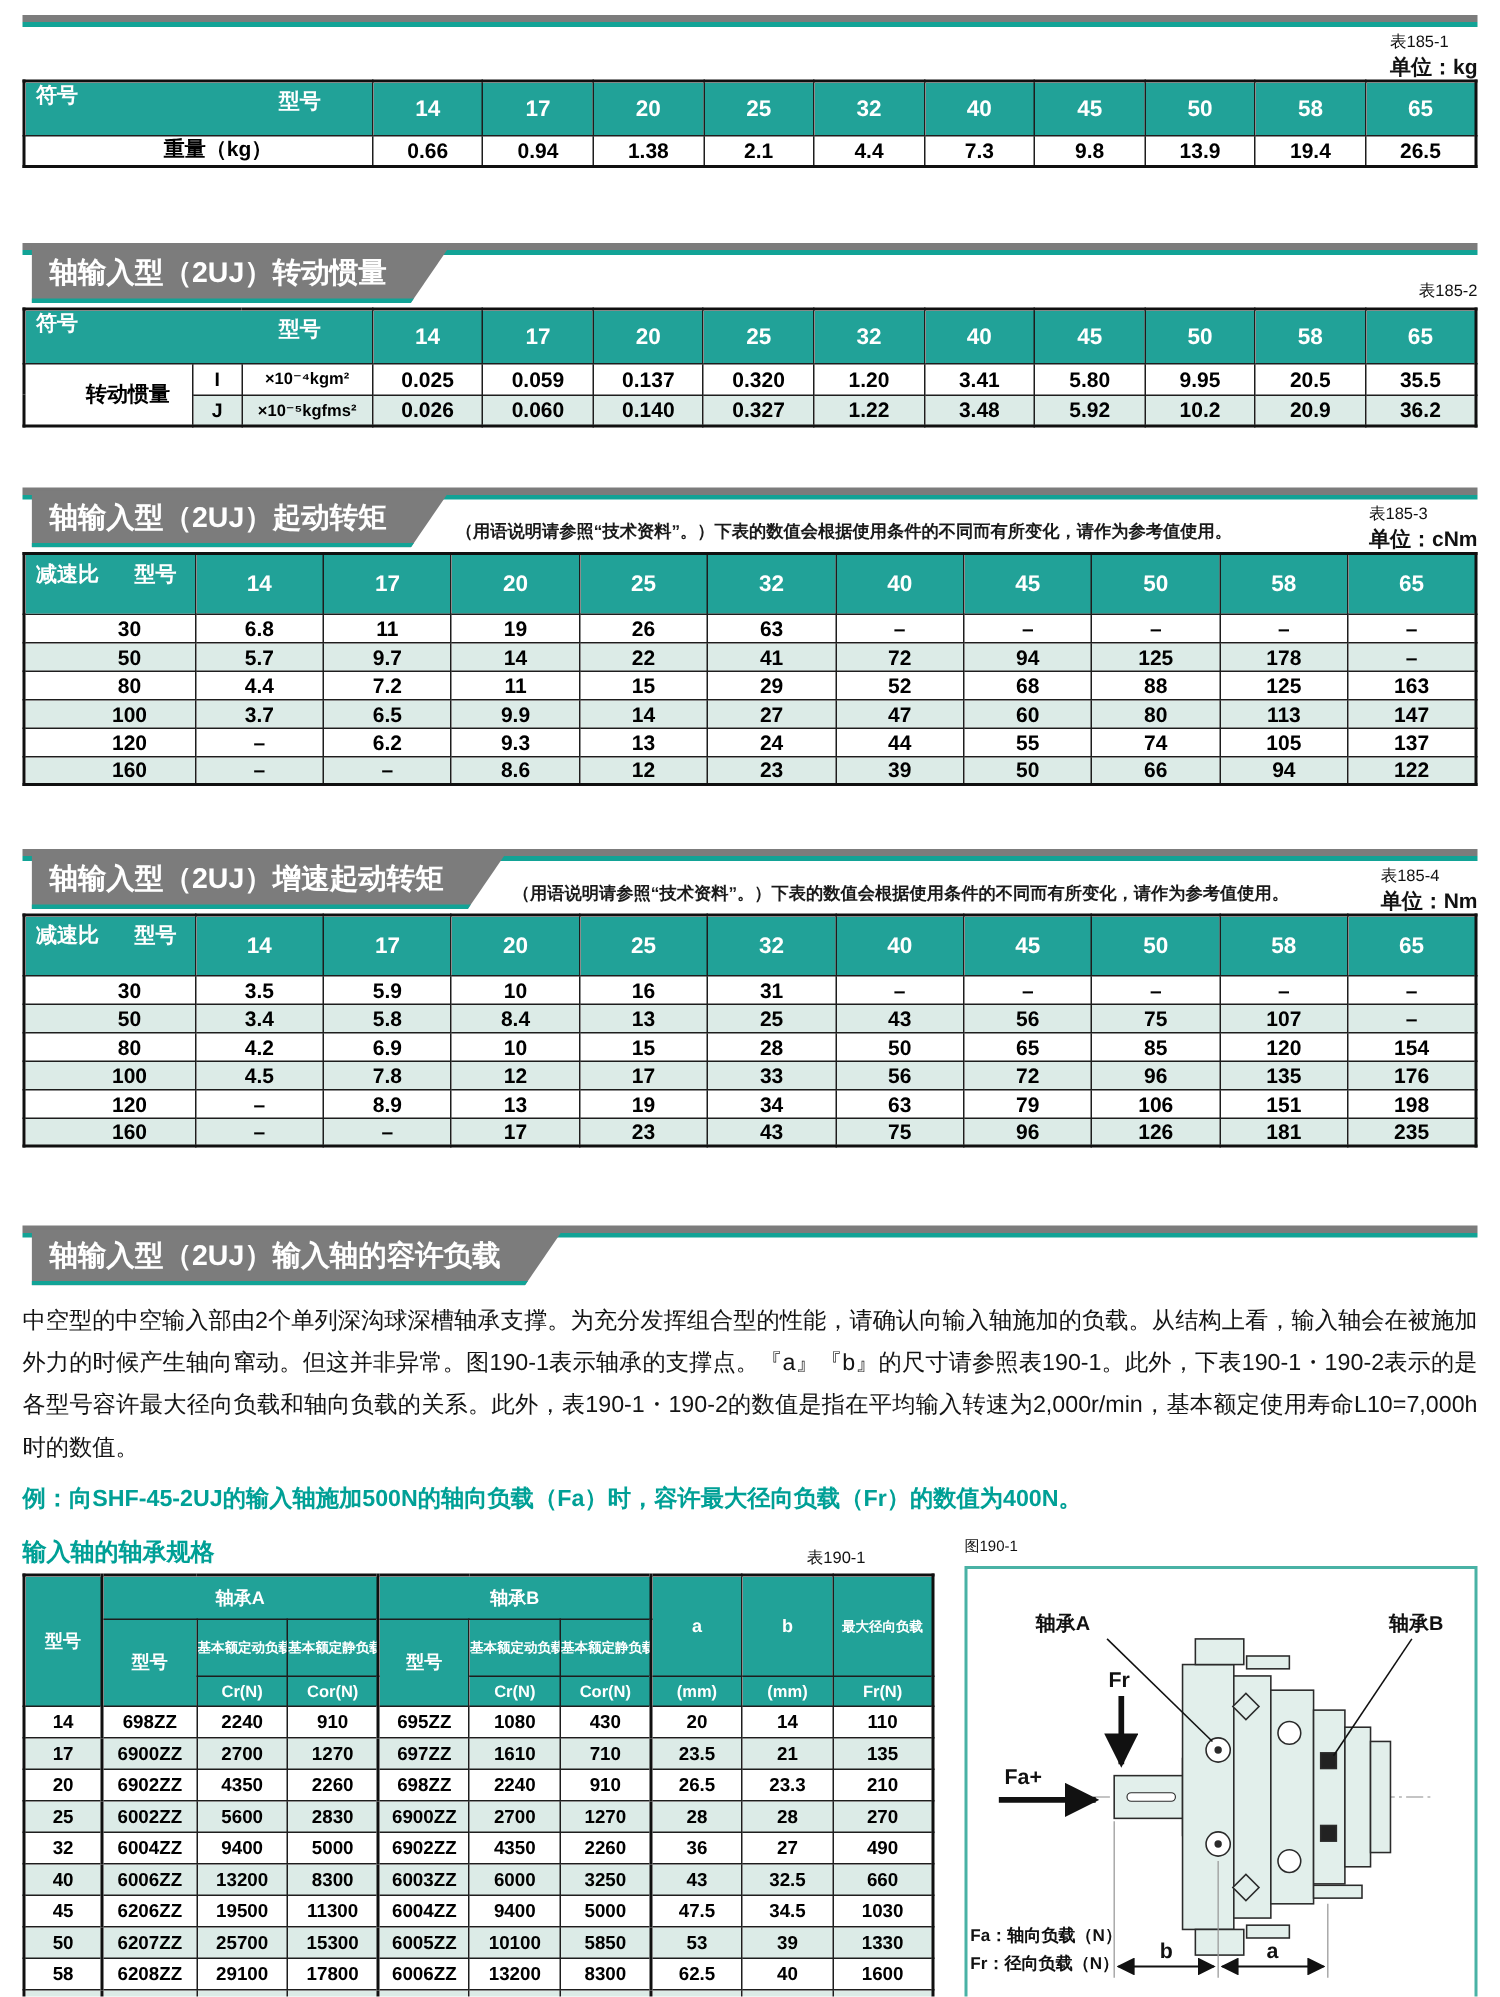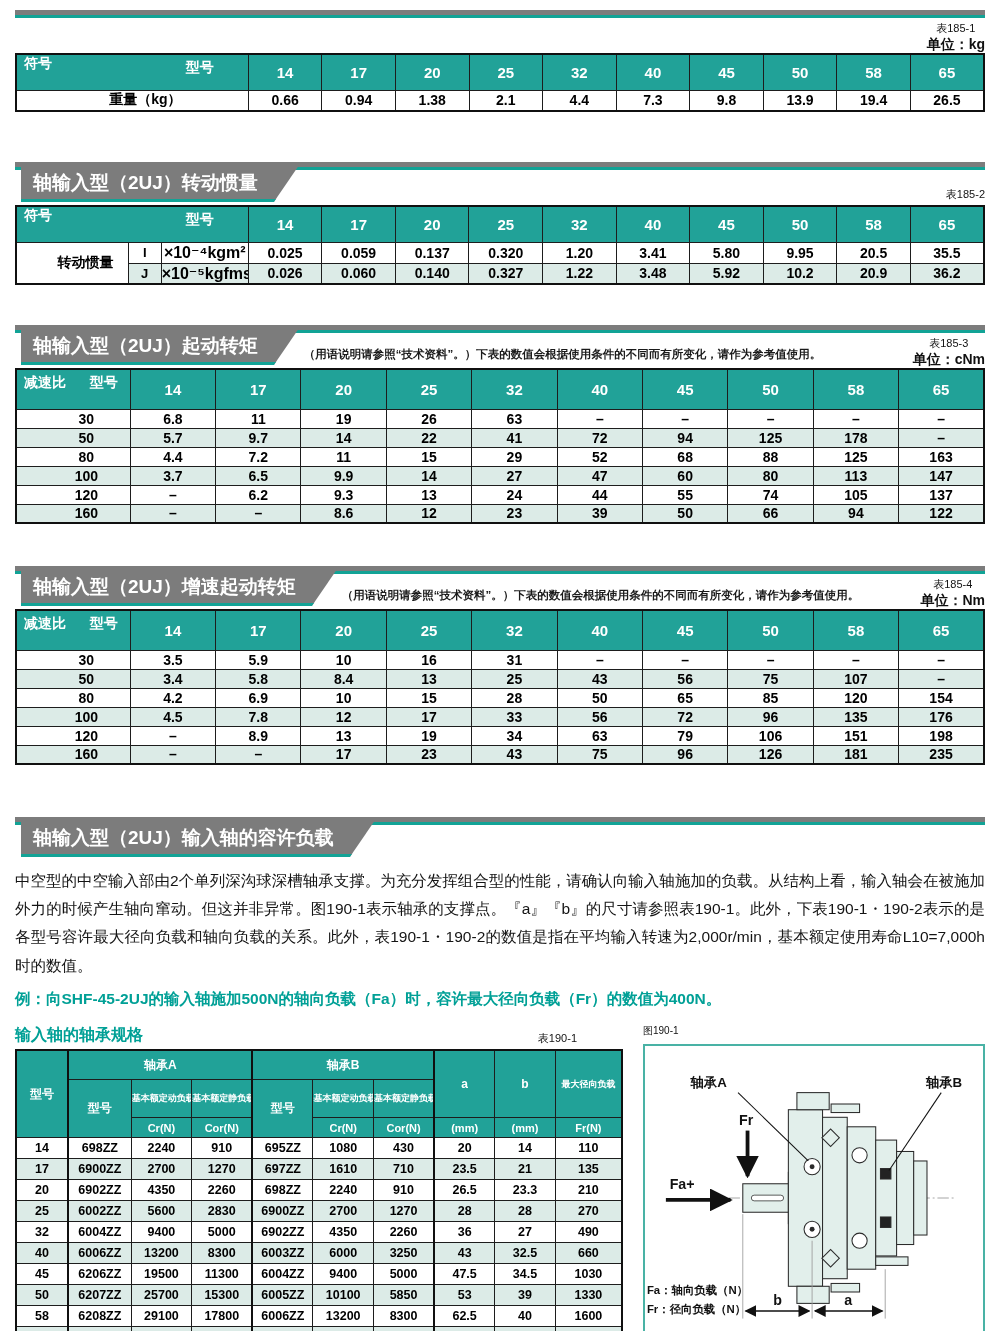--- a/index.html
+++ b/index.html
@@ -13,35 +13,35 @@
 
   
   .sec-head { position:relative; display:flex; align-items:flex-end; height:40px; }
   .strip { position:absolute; top:0; left:0; right:0; height:8px;
            background:linear-gradient(to bottom,#7c7c7c 0,#7c7c7c 5px,#12a396 5px,#12a396 8px); }
   .tblock { position:relative; flex:none; margin-left:6px; background:#7c7c7c; color:#fff;
             font-size:19px; font-weight:bold; line-height:1; padding:9px 42px 7px 12px;
             border-bottom:3px solid #12a396;
             clip-path:polygon(0 0,100% 0,calc(100% - 26px) 100%,0 100%); }
   .note { flex:none; margin:0 0 3px 4px; font-size:11.5px; font-weight:bold; color:#1a1a1a; }
-  .refs { position:absolute; right:0; top:11px; text-align:center; line-height:1.3; }
+  .refs { position:absolute; right:0; top:11px; text-align:left; line-height:1.3; }
   .tref { font-size:11px; color:#111; }
   .unit { font-size:14px; font-weight:bold; color:#111; }
 
   
   table.dtable { width:100%; border-collapse:collapse; table-layout:fixed;
                  border:2px solid #101010; margin-top:3px; }
   .dtable th, .dtable td { border:1px solid #1d1d1d; text-align:center; vertical-align:middle;
                            padding:0; font-weight:bold; overflow:hidden; white-space:nowrap; }
   .dtable thead th { background:#21a298; color:#fff; font-size:15px; height:36px; }
   .dtable td { font-size:14px; height:21px; color:#000; background:#fff; }
   .dtable tbody tr:nth-child(even) td { background:#dcebe7; }
   .dtable td.rlabel { font-size:14px;padding-left:26px; }
   .dtable td.sym { font-size:13px; }
-  .dtable td.unitcell { font-size:16px; }
+  .dtable td.unitcell { font-size:11px; }
 
   th.diag { position:relative;
     background-image:linear-gradient(to bottom right,
       transparent calc(50% - 1px), #10322f calc(50% - 1px), #10322f calc(50% + 1px), transparent calc(50% + 1px));
     background-color:#21a298; }
   th.diag .corner-top { position:absolute; top:4px; right:34px; font-size:14px; }
   th.diag .corner-bottom { position:absolute; bottom:17px; left:7px; font-size:14px; }
   #t-start th.diag .corner-top, #t-over th.diag .corner-top { right:12px; }
 
   #t-start thead th, #t-over thead th { height:40px; }

